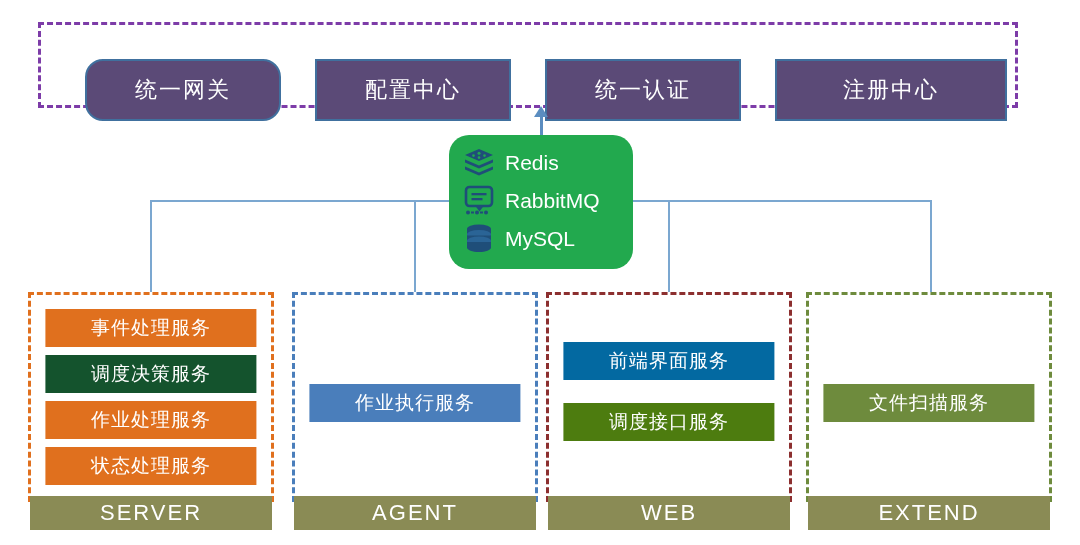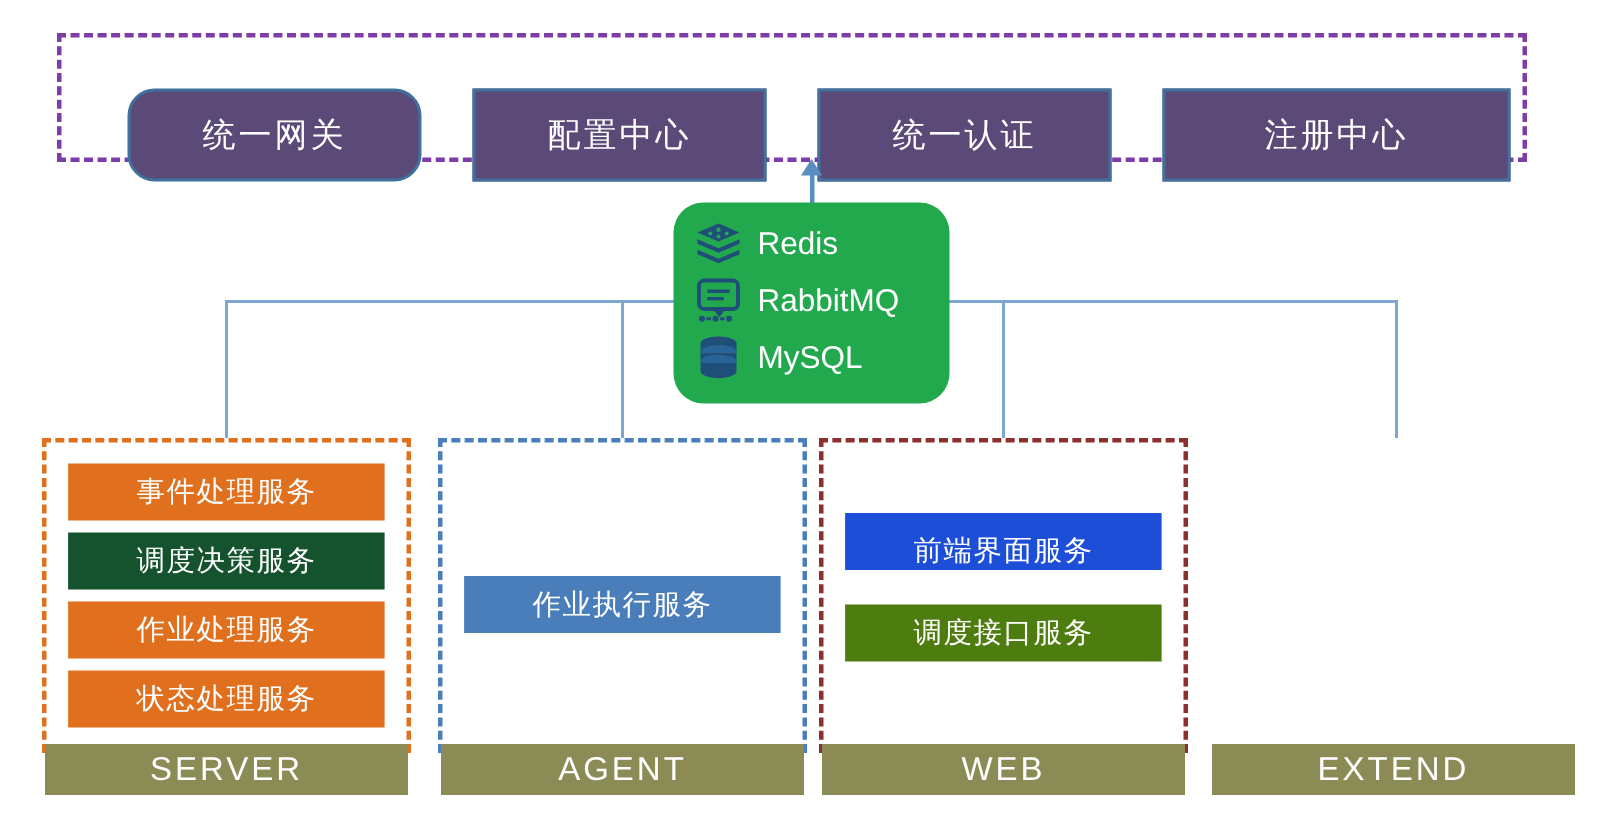--- a/index.html
+++ b/index.html
@@ -246,29 +246,36 @@
         <span>作业执行服务</span>
       </div>
     </div>
   </div>
   <div class="group-label" style="left:294px; top:496px; width:242px;">
     <span>AGENT</span>
   </div>
 
   <div class="group" style="left:546px; width:246px; border-color:#8C2F2F;">
     <div class="group-inner">
-      <div class="svc" style="top:47px; background:#1d4ed8;align-items:flex-end;">
+      <div class="svc" style="top:47px; background:#0369a1;">
         <span>前端界面服务</span>
       </div>
       <div class="svc" style="top:108px; background:#4d7c0f;text-align:center;">
         <span>调度接口服务</span>
       </div>
     </div>
   </div>
   <div class="group-label" style="left:548px; top:496px; width:242px;">
     <span>WEB</span>
   </div>
 
+  <div class="group" style="left:806px; width:246px; border-color:#6E8B3D;">
+    <div class="group-inner">
+      <div class="svc" style="top:89px; background:#6E8B3D;">
+        <span>文件扫描服务</span>
+      </div>
+    </div>
+  </div>
   <div class="group-label" style="left:808px; top:496px; width:242px;">
     <span>EXTEND</span>
   </div>
 
 </div>
 
 </body></html>

